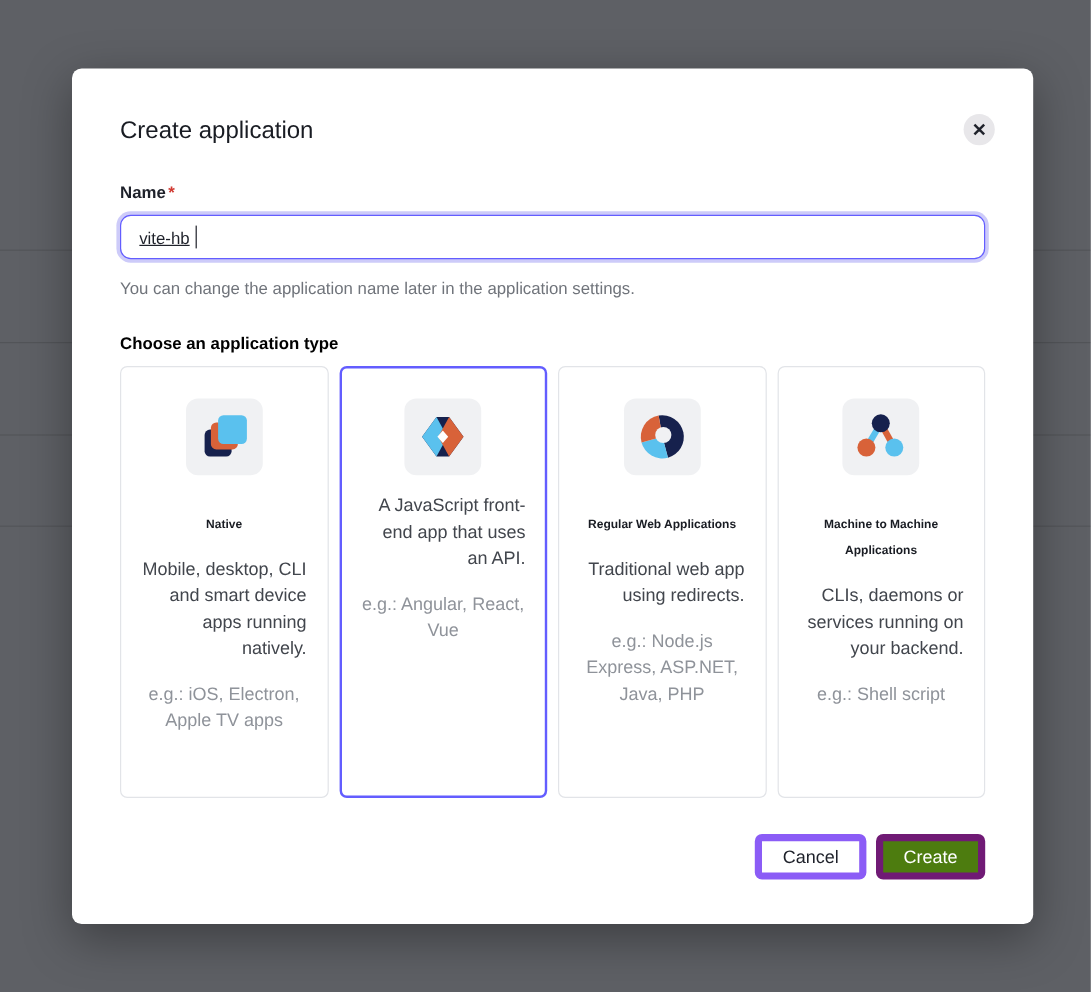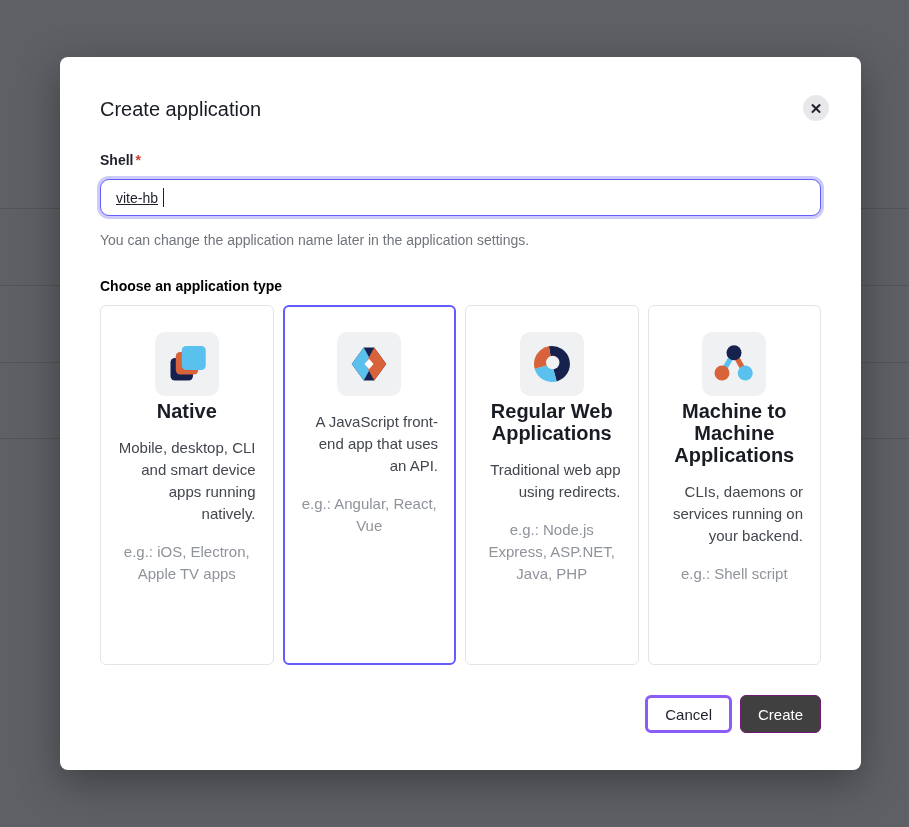--- a/index.html
+++ b/index.html
@@ -70,54 +70,54 @@
   .card {
     background: #fff; border: 1px solid #e2e4e8; border-radius: 6px;
     padding: 26px 17px 0 17px; text-align: center; cursor: pointer;
   }
   .card.selected { border: 2px solid #635dff; padding: 25px 16px 0 16px; }
   .icon-tile {
     width: 64px; height: 64px; border-radius: 10px; background: #f0f1f3;
     margin: 0 auto; display: flex; align-items: center; justify-content: center;
   }
   .card-title {
-    margin-top: 4px; font-size: 20px; font-weight: 600;
+    margin-top: 31px; font-size: 10px; font-weight: 600;
     color: #191c23; line-height: 22px;
   }
   .card-desc { margin-top: 15px; font-size: 15px; color: #42464d; line-height: 22px; text-align: right; }
   .card-eg   { margin-top: 16px; font-size: 15px; color: #8f939a; line-height: 22px; }
 
   .footer { margin-top: 30px; display: flex; justify-content: flex-end; gap: 8px; }
   .btn {
     height: 38px; border-radius: 6px; font-family: "Liberation Sans", sans-serif;
     font-size: 15px; font-weight: 500; cursor: pointer; padding: 0 17px;
   }
-  .btn-cancel { background: #fff; border: 3px solid #8b5cf6; color: #1e212a; }
-  .btn-create { background: #404040; border: 1px solid #701a75; color: #ffffff; }
+  .btn-cancel { background: #fff; border: 6px solid #8b5cf6; color: #1e212a; }
+  .btn-create { background: #4d7c0f; border: 6px solid #701a75; color: #ffffff; }
 </style>
 </head>
 <body>
 
 <div class="bg-page">
   <div class="bg-row-line" style="top:208px"></div>
   <div class="bg-row-line" style="top:285px"></div>
   <div class="bg-row-line" style="top:362px"></div>
   <div class="bg-row-line" style="top:438px"></div>
 </div>
 
 <div class="modal">
 
   <div class="modal-header">
     <div class="modal-title">Create application</div>
     <button class="close-btn">
       <span>✕</span>
     </button>
   </div>
 
-  <div class="field-label"><span>Shell</span><span class="req">*</span>
+  <div class="field-label"><span>Name</span><span class="req">*</span>
   </div>
 
   <div class="input-wrap">
     <input class="name-input" type="text" value="vite-hb" style="">
     <span class="text-cursor"></span>
   </div>
 
   <div class="helper-text">You can change the application name later in the application settings.</div>
 
   <div class="section-label">Choose an application type</div>

